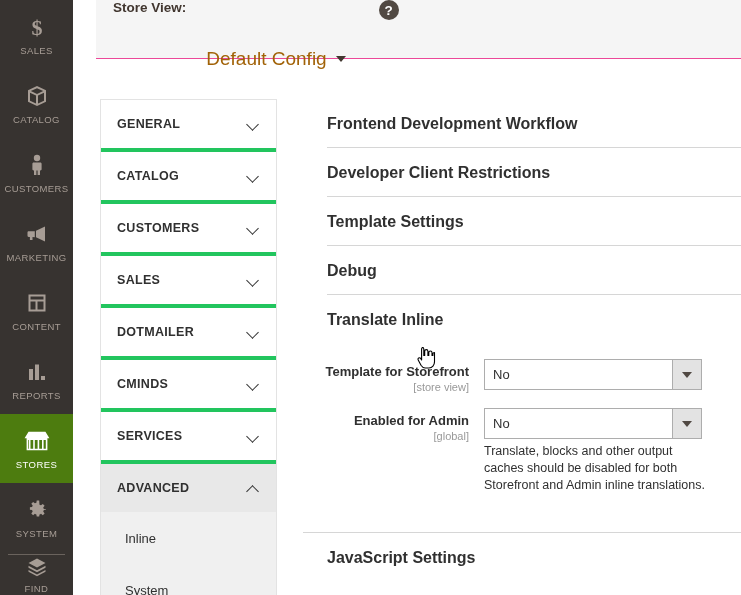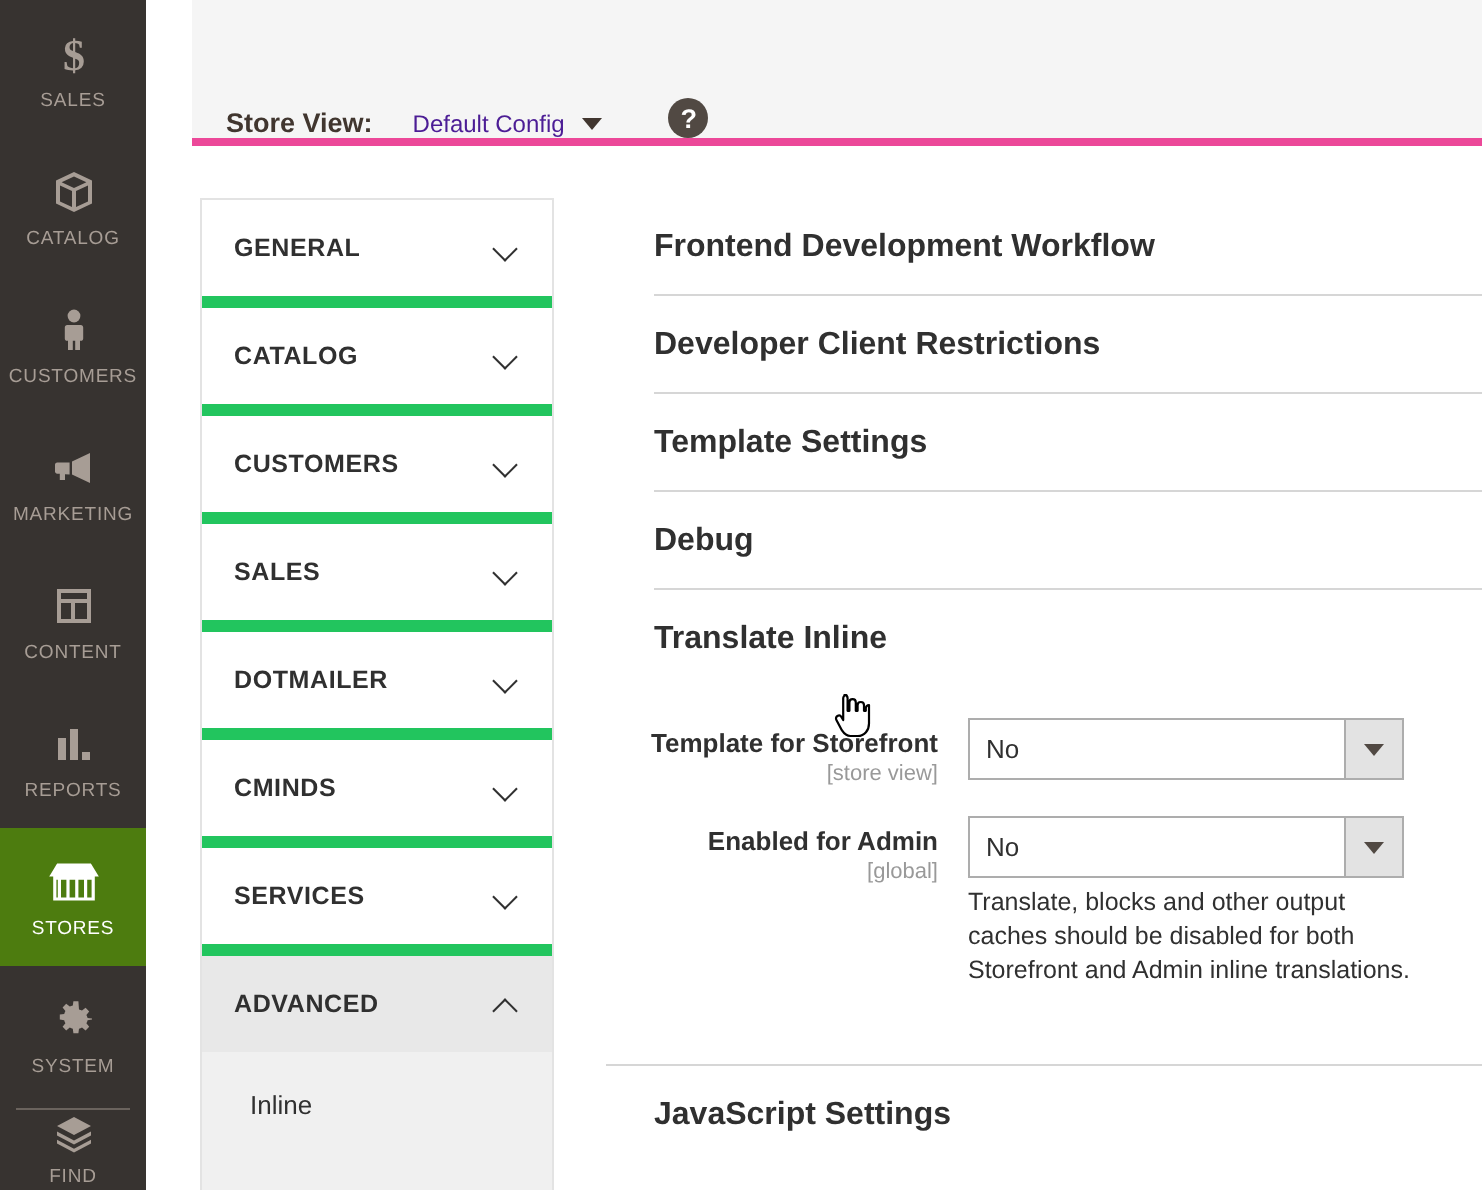--- a/index.html
+++ b/index.html
@@ -40,34 +40,35 @@
     white-space: pre-line;
   }
   .rail-sep {
     height: 1px; background: #6a635d;
     margin: 2px 8px 2px 8px;
   }
 
   
   .topbar {
     position: absolute; left: 96px; top: 0;
-    width: 645px; height: 73px;
+    width: 645px; height: 59px;
     background: #f5f5f5;
-    border-bottom: 4px solid #ec4899;
-    display: flex; align-items: flex-end;
+    border-bottom: 1px solid #ec4899;
+    display: flex; align-items: flex-start;
   }
   .topbar-label {
     margin-left: 17px;
     font-size: 13.5px; font-weight: bold; color: #41362f;
   }
   .store-select {
     margin-left: 20px;
-    font-size: 12px; color: #4c1d95;
+    font-size: 19px; color: #a16207;
     display: flex; align-items: center; gap: 9px;
     cursor: pointer;
+    margin-top: 48px;
   }
   .caret-down {
     width: 0; height: 0;
     border-left: 5px solid transparent;
     border-right: 5px solid transparent;
     border-top: 6px solid #41362f;
   }
   .help-icon {
     margin-left: 33px;
     width: 20px; height: 20px; border-radius: 50%;
@@ -77,21 +78,21 @@
     cursor: pointer;
   }
 
   
   .config-nav {
     position: absolute; left: 100px; top: 99px;
     width: 177px;
     border: 1px solid #e3e3e3;
     background: #ffffff;
   }
-  .config-group { border-bottom: 6px solid #22c55e; }
+  .config-group { border-bottom: 4px solid #22c55e; }
   .config-group:last-child { border-bottom: none; }
   .config-head {
     height: 48px;
     display: flex; align-items: center; justify-content: space-between;
     padding: 0 18px 0 16px;
     font-size: 12.5px; font-weight: bold; letter-spacing: 0.3px;
     color: #303030;
     cursor: pointer;
   }
   .config-group.open .config-head { background: #e8e8e8; }

